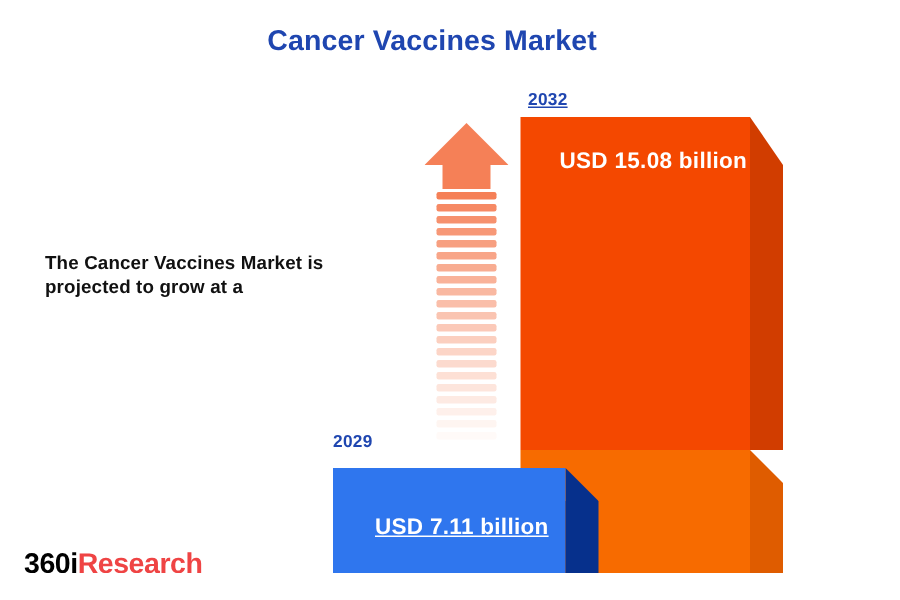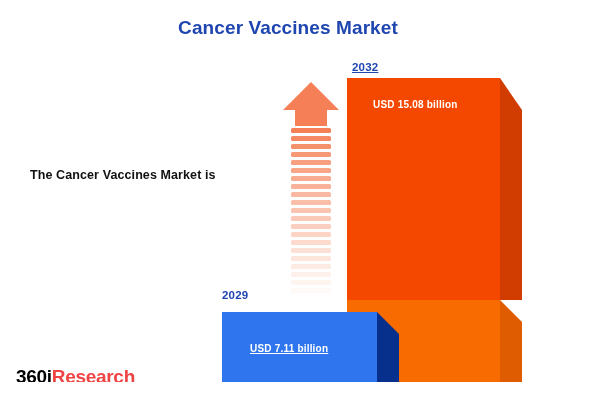--- a/index.html
+++ b/index.html
@@ -94,21 +94,21 @@
 
   .bar-label {
     position: absolute;
     font-size: 11.5px;
     font-weight: bold;
     color: #1f46b0;
     letter-spacing: 0.2px;
   }
   .bar-value {
     position: absolute;
-    font-size: 10px;
+    font-size: 15px;
     font-weight: bold;
     color: #ffffff;
     letter-spacing: 0.2px;
     white-space: nowrap;
   }
 
   
   .bar-2032-label { left: 352px; top: 61px; text-decoration: underline; }
   .bar-2032-front {
     position: absolute;
@@ -191,20 +191,21 @@
 </style>
 </head>
 <body>
 
 <div class="canvas">
 
   <div class="chart-title">Cancer Vaccines Market</div>
 
   <div class="statement-block">
     <div class="statement-line">The Cancer Vaccines Market is</div>
+    <div class="statement-line">projected to grow at a</div>
   </div>
 
   <div class="logo">
     <span class="logo-360i">360i</span><span class="logo-research">Research</span>
   </div>
 
   <div class="arrow-graphic">
     <svg class="tri-svg" width="56" height="48" viewBox="0 0 56 48">
       <polygon points="28,0 56,28 44,28 44,44 12,44 12,28 0,28" fill="#f58057"></polygon>
     </svg>

